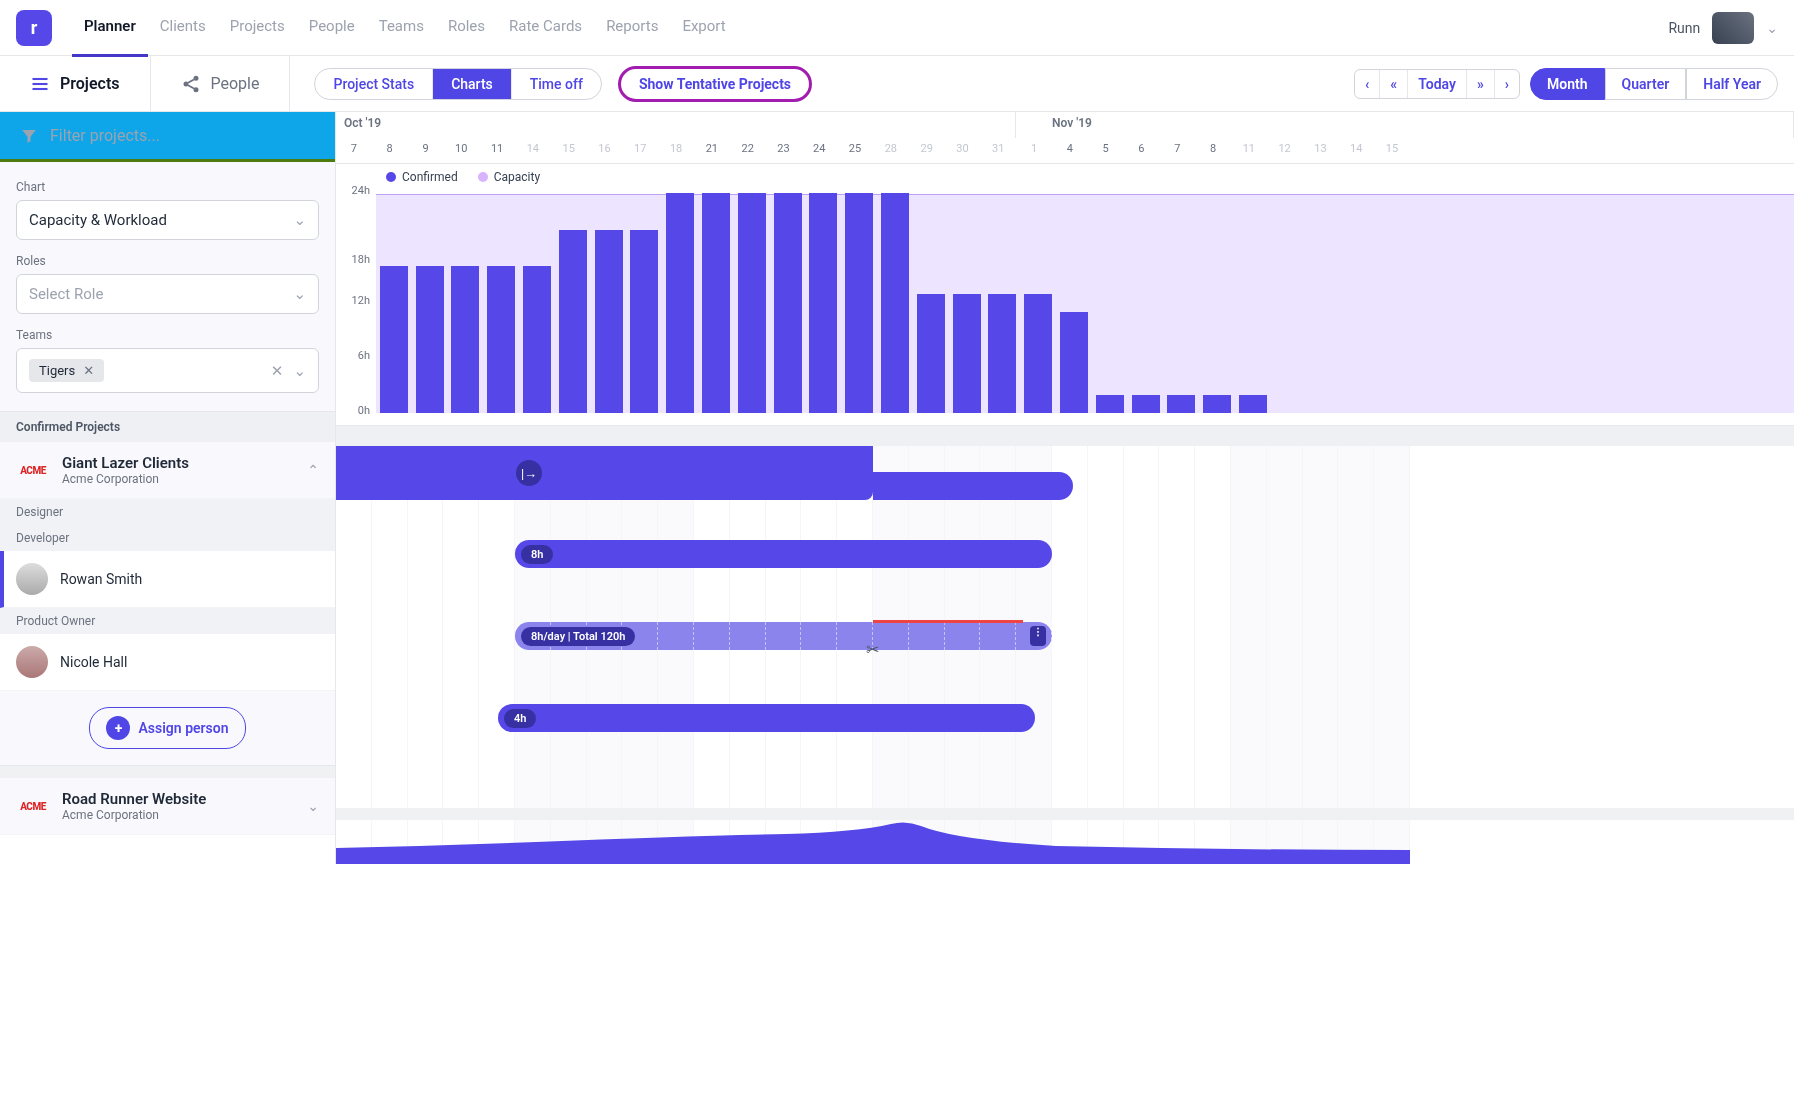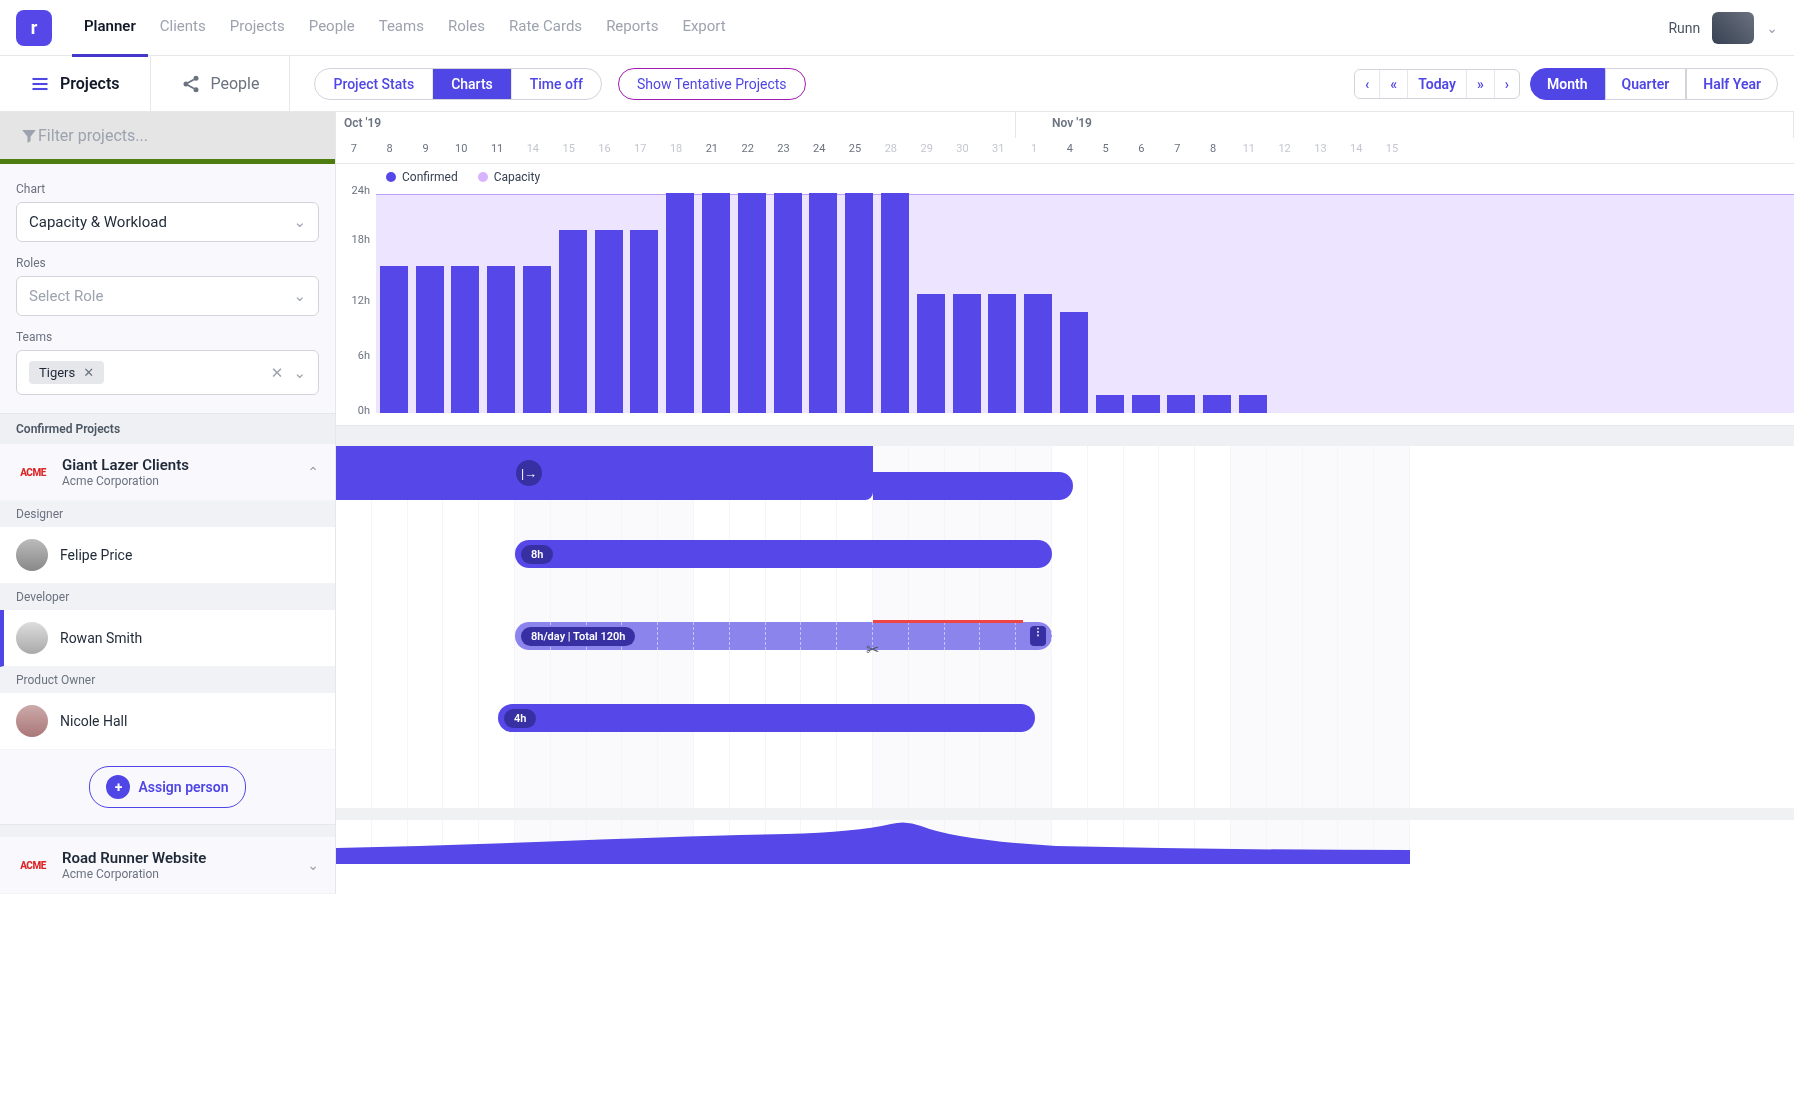--- a/index.html
+++ b/index.html
@@ -16,34 +16,34 @@
 .toolbar { display:flex; align-items:center; height:56px; border-bottom:1px solid #e5e7eb; }
 .toolbar-left { display:flex; height:100%; }
 .ttab { display:flex; align-items:center; gap:10px; padding:0 30px; border-right:1px solid #e5e7eb; color:#6b7280; cursor:pointer; font-size:16px;}
 .ttab.active { color:#111827; font-weight:600; }
 .ttab svg { width:20px; height:20px; }
 .toolbar-mid { display:flex; align-items:center; gap:16px; padding-left: 24px;}
 .seggroup { display:flex; border:1px solid #d1d5db; border-radius:18px; overflow:hidden;}
 .seg { padding:7px 18px; color:#4f46e5; cursor:pointer; border-right:1px solid #e5e7eb; font-weight:500; font-size:14px;}
 .seg:last-child{border-right:none;}
 .seg.active { background:#4f46e5; color:#fff; }
-.pillbtn { border:1px solid #a21caf; border-radius:18px; padding:7px 18px; color:#4f46e5; font-weight:400; cursor:pointer;}
+.pillbtn { border:3px solid #a21caf; border-radius:18px; padding:7px 18px; color:#4f46e5; font-weight:700; cursor:pointer;}
 .toolbar-right { margin-left:auto; display:flex; align-items:center; gap:10px; padding-right:16px;}
 .navpager { display:flex; border:1px solid #d1d5db; border-radius:6px; overflow:hidden;}
 .navpager > div { padding:6px 10px; color:#4f46e5; border-right:1px solid #e5e7eb; cursor:pointer; font-weight:600;}
 .navpager > div:last-child{border-right:none;}
 .rangegroup { display:flex; gap:0;}
 .rangegroup .rg { border:1px solid #d1d5db; padding:7px 16px; color:#4f46e5; font-weight:600; cursor:pointer; }
 .rangegroup .rg:first-child{border-radius:16px 0 0 16px;}
 .rangegroup .rg:last-child{border-radius:0 16px 16px 0;}
 .rangegroup .rg.active{background:#4f46e5;color:#fff;border-color:#4f46e5;}
 
 .main { display:flex; }
 .sidebar { width: 336px; flex:0 0 336px; border-right:1px solid #e5e7eb; }
-.filterrow { display:flex; align-items:center; padding:14px 20px; border-bottom:5px solid #4d7c0f; background:#e5e5e5; }
+.filterrow { display:flex; align-items:center; gap:12px; padding:14px 20px; border-bottom:3px solid #4d7c0f; background:#0ea5e9; }
 .filterrow svg{width:18px;height:18px;color:#9ca3af;}
 .filterrow input { border:none; outline:none; flex:1; font-size:16px; color:#374151; background:transparent;}
 .filterrow input::placeholder{color:#9ca3af;}
 .controls { padding: 18px 16px; background:#f9f9fd; border-bottom:1px solid #e5e7eb;}
 .ctrl-label { font-size:12px; color:#6b7280; margin-bottom:6px;}
 .select { border:1px solid #d1d5db; border-radius:6px; padding:10px 12px; display:flex; justify-content:space-between; align-items:center; background:#fff; cursor:pointer; margin-bottom:14px; font-size:15px;}
 .select .ph { color:#9ca3af;}
 .select .chev{color:#9ca3af;}
 .chip { display:inline-flex; align-items:flex-end; gap:8px; background:#e5e7eb; padding:4px 10px; border-radius:4px; font-size:13px;}
 .chip .x{color:#6b7280;cursor:pointer;}
@@ -213,24 +213,20 @@
       <div class="proj-logo">
           <span class="proj-logo-text">ACME</span>
         </div>
       <div>
         <div class="proj-title">Giant Lazer Clients</div>
         <div class="proj-sub">Acme Corporation</div>
       </div>
       <span class="chev">⌃</span>
     </div>
     <div class="role-head">Designer</div>
-    <div class="person-row">
-      <div class="person-avatar" style="background:linear-gradient(#bbb,#888);"></div>
-      <span>Felipe Price</span>
-    </div>
     <div class="role-head">Developer</div>
     <div class="person-row active">
       <div class="person-avatar" style="background:linear-gradient(#ddd,#aaa);"></div>
       <span>Rowan Smith</span>
     </div>
     <div class="role-head">Product Owner</div>
     <div class="person-row">
       <div class="person-avatar" style="background:linear-gradient(#caa,#a77);"></div>
       <span>Nicole Hall</span>
     </div>
@@ -302,21 +298,21 @@
             <span class="dot" style="background:#d8b4fe"></span>
             <span>Capacity</span>
           </div>
       </div>
       <div class="capacity-fill" style="top:30px;bottom:12px;"></div>
       <div class="chart-line" style="top:30px;"></div>
       <div class="chart-grid">
         <div class="ytick" style="bottom:8px">0h</div>
         <div class="ytick" style="bottom:63px">6h</div>
         <div class="ytick" style="bottom:118px">12h</div>
-        <div class="ytick" style="bottom:179px">18h</div>
+        <div class="ytick" style="bottom:159px">18h</div>
         <div class="ytick" style="bottom:228px">24h</div>
       </div>
       <div class="bars" id="bars">
           <div class="bar-col">
             <div class="bar" style="height: 146.667px;"></div>
           </div>
           <div class="bar-col">
             <div class="bar" style="height: 146.667px;"></div>
           </div>
           <div class="bar-col">

